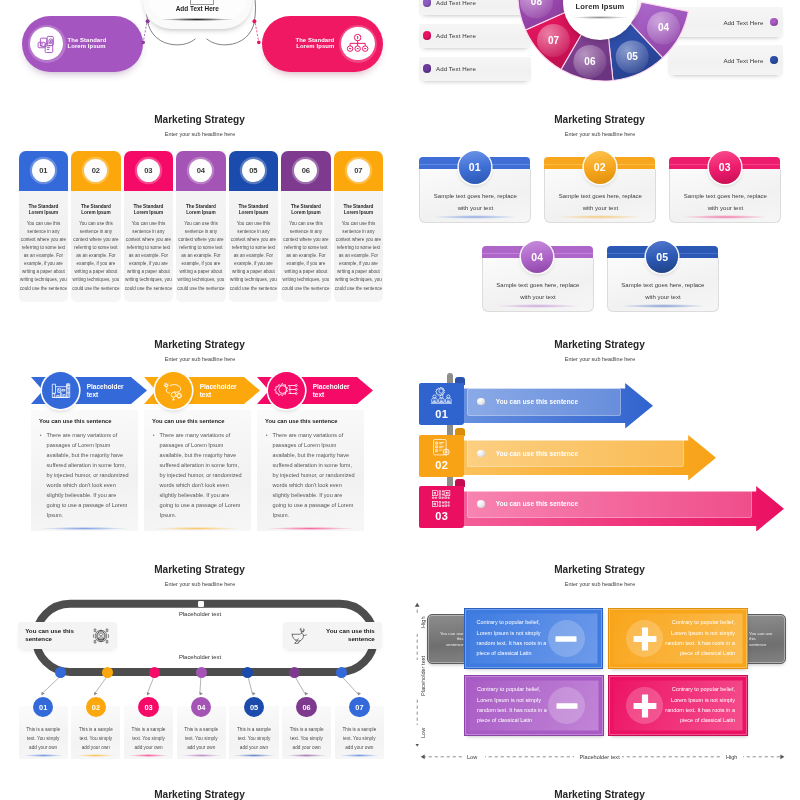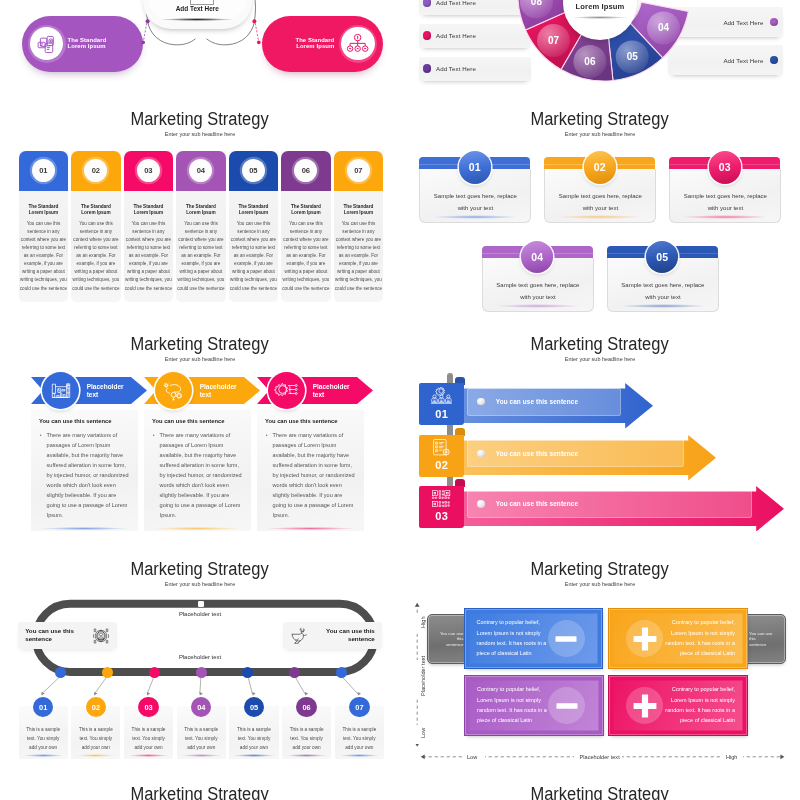--- a/index.html
+++ b/index.html
@@ -1,21 +1,21 @@
 <!DOCTYPE html>
 <html><head>
 <meta charset="utf-8">
 <style>
   html,body{margin:0;padding:0;}
   body{width:800px;height:800px;overflow:hidden;background:#fff;
        font-family:"Liberation Sans", sans-serif;}
   .page{position:relative;width:800px;height:800px;overflow:hidden;background:#fff;}
   .slide{position:absolute;width:400px;height:225px;overflow:hidden;background:#fff;}
   .s-title{position:absolute;left:0;right:0;top:20.5px;text-align:center;color:#262626;
-           font-size:18px;font-weight:400;letter-spacing:0px;line-height:17px;}
+           font-size:11px;font-weight:700;letter-spacing:0px;line-height:17px;}
   .s-title span{display:inline-block;transform:scaleX(.915);transform-origin:center;}
   .s-sub{position:absolute;left:0;right:0;top:39.5px;text-align:center;color:#3a3a3a;
          font-size:5.45px;letter-spacing:.02px;line-height:8px;}
 
 
 #slideA{left:0;top:-138px;}
 .A-pill{position:absolute;height:56px;border-radius:28px;width:120.8px;}
 .A-pill.left{left:22px;top:153.6px;background:#A555C0;
    box-shadow:0 5px 10px -5px rgba(80,30,100,.45);}
 .A-pill.right{left:262px;top:153.6px;background:#F01863;

